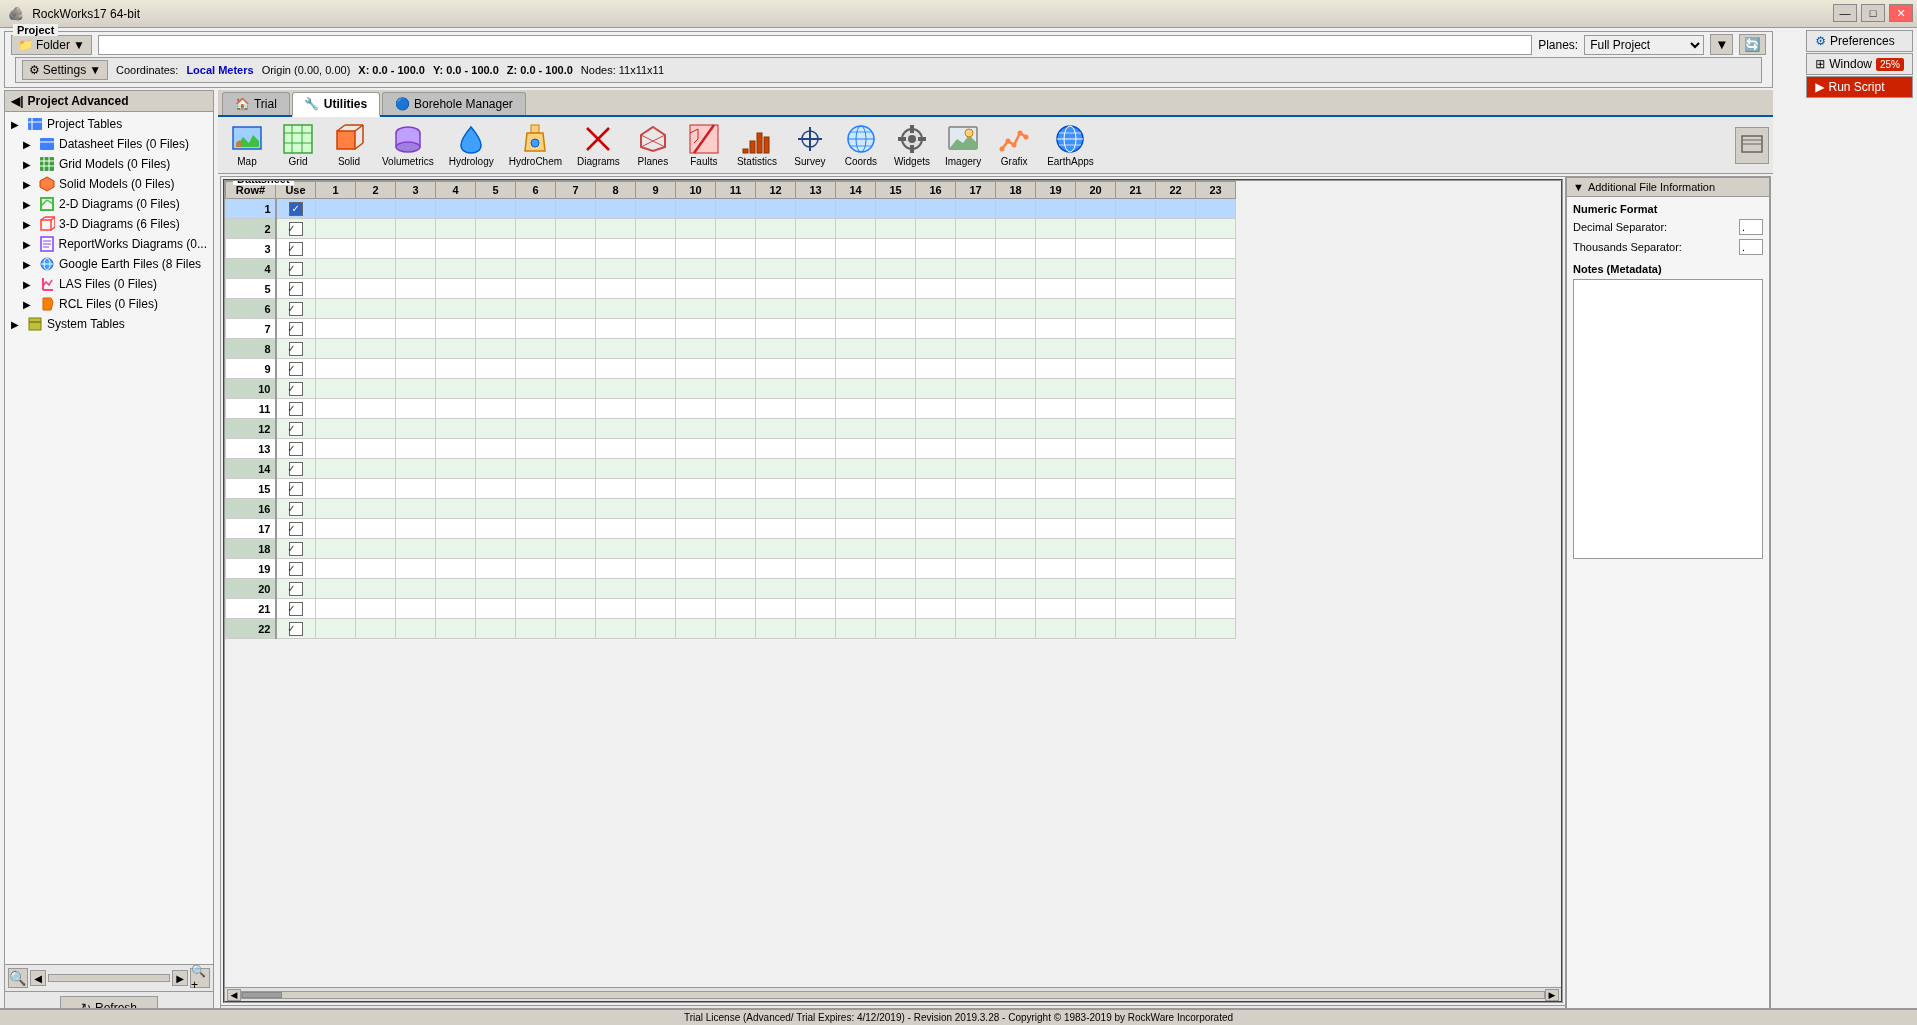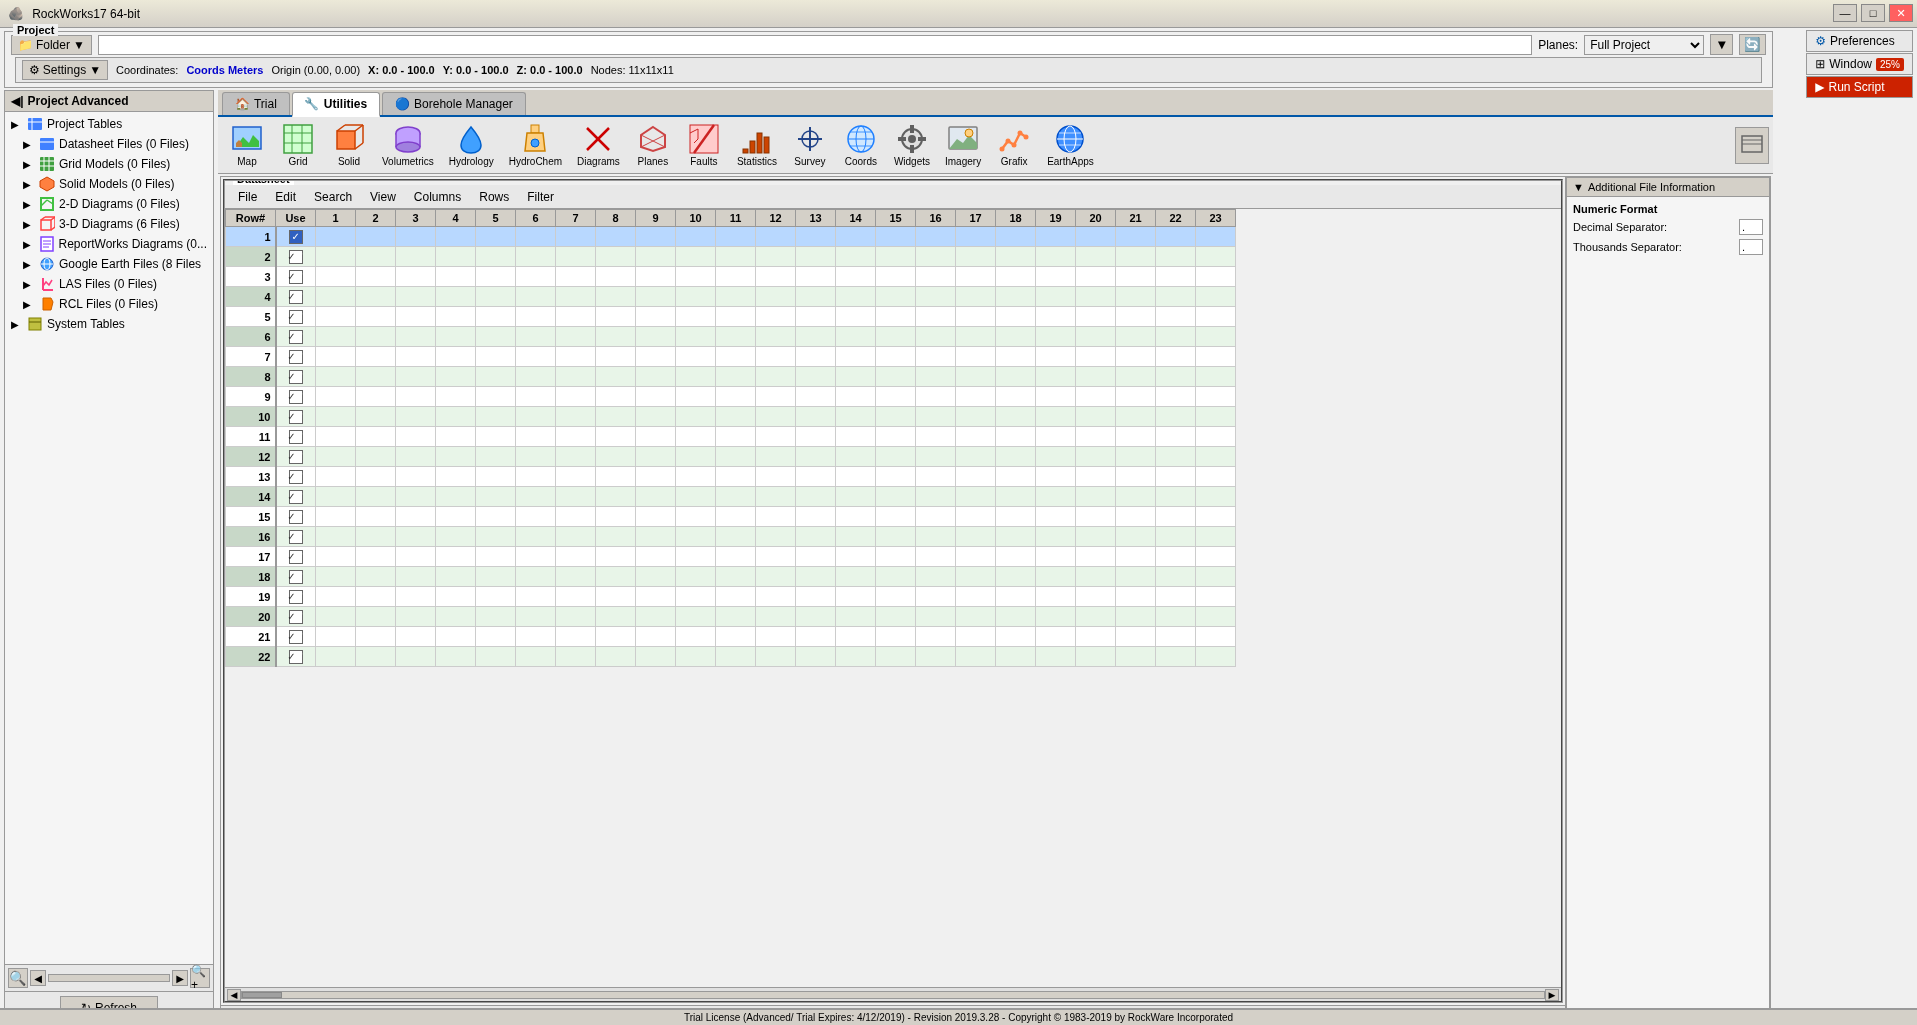--- a/index.html
+++ b/index.html
@@ -123,21 +123,21 @@
       <button style="border:1px solid #999; background:#d4d0c8; padding:2px 4px;">🔄</button>
     </div>
 
     <div style="display:flex; align-items:center; gap:8px;" id="settings-row">
       <button class="toolbar-btn" style="border:1px solid #999; background:#d4d0c8; padding:2px 6px;">
         <span>⚙</span>
         <span>Settings</span>
         <span>▼</span>
       </button>
       <span>Coordinates:</span>
-      <span class="coord-label">Coords Meters</span>
+      <span class="coord-label">Local Meters</span>
       <span>Origin (0.00, 0.00)</span>
       <span class="coord-range">X: 0.0 - 100.0</span>
       <span class="coord-range">Y: 0.0 - 100.0</span>
       <span class="coord-range">Z: 0.0 - 100.0</span>
       <span>Nodes: 11x11x11</span>
     </div>
   </div>
 
   <div style="display:flex; flex:1; margin:0 4px; gap:4px; overflow:hidden;">
 
@@ -498,29 +498,20 @@
         </div>
       </div>
 
       <div style="flex:1; display:flex; overflow:hidden; border:1px solid #999; margin:2px;">
 
         <div style="flex:1; display:flex; flex-direction:column; overflow:hidden;">
 
           <div style="border:2px groove #999; margin:2px; flex:1; display:flex; flex-direction:column; overflow:hidden; position:relative;">
             <div style="position:absolute; top:-8px; left:8px; background:white; padding:0 4px; font-size:11px; font-weight:bold; z-index:5;">Datasheet</div>
 
-            <div style="background:#e8e8e8; border-bottom:1px solid #999; padding:2px 4px 1px 4px; display:flex; align-items:center; gap:0; margin-top:4px;">
-              <div class="ds-menu-item">File</div>
-              <div class="ds-menu-item">Edit</div>
-              <div class="ds-menu-item">Search</div>
-              <div class="ds-menu-item">View</div>
-              <div class="ds-menu-item">Columns</div>
-              <div class="ds-menu-item">Rows</div>
-              <div class="ds-menu-item">Filter</div>
-            </div>
 
             <div style="flex:1; overflow:auto; position:relative;">
               <table class="datasheet">
                 <thead>
                   <tr>
                     <th class="row-header">Row#</th>
                     <th>Use</th>
                     <th>1</th>
                     <th>2</th>
                     <th>3</th>
@@ -1177,20 +1168,24 @@
                 <span>Decimal Separator:</span>
                 <input type="text" class="info-field-value" value="." style="width: 24px; border: 1px solid rgb(153, 153, 153); padding: 1px 2px; font-size: 11px;">
               </div>
 
               <div class="info-field">
                 <span>Thousands Separator:</span>
                 <input type="text" class="info-field-value" value="." style="width: 24px; border: 1px solid rgb(153, 153, 153); padding: 1px 2px; font-size: 11px;">
               </div>
             </div>
 
+            <div class="info-section">
+              <div class="info-section-title">Notes (Metadata)</div>
+              <textarea class="notes-area" style="border: 1px solid rgb(153, 153, 153); background: white; width: 100%; height: 280px; resize: none; font-size: 11px; padding: 2px;"></textarea>
+            </div>
           </div>
         </div>
       </div>
     </div>
   </div>
 </div>
 
 <div id="footer" style="position:fixed; bottom:0; left:0; right:0; background:#d4d0c8; border-top:2px solid #999; padding:2px 8px; font-size:10px; text-align:center;">
   <span>Trial License (Advanced/ Trial Expires: 4/12/2019) - Revision 2019.3.28 - Copyright © 1983-2019 by RockWare Incorporated</span>
 </div>

